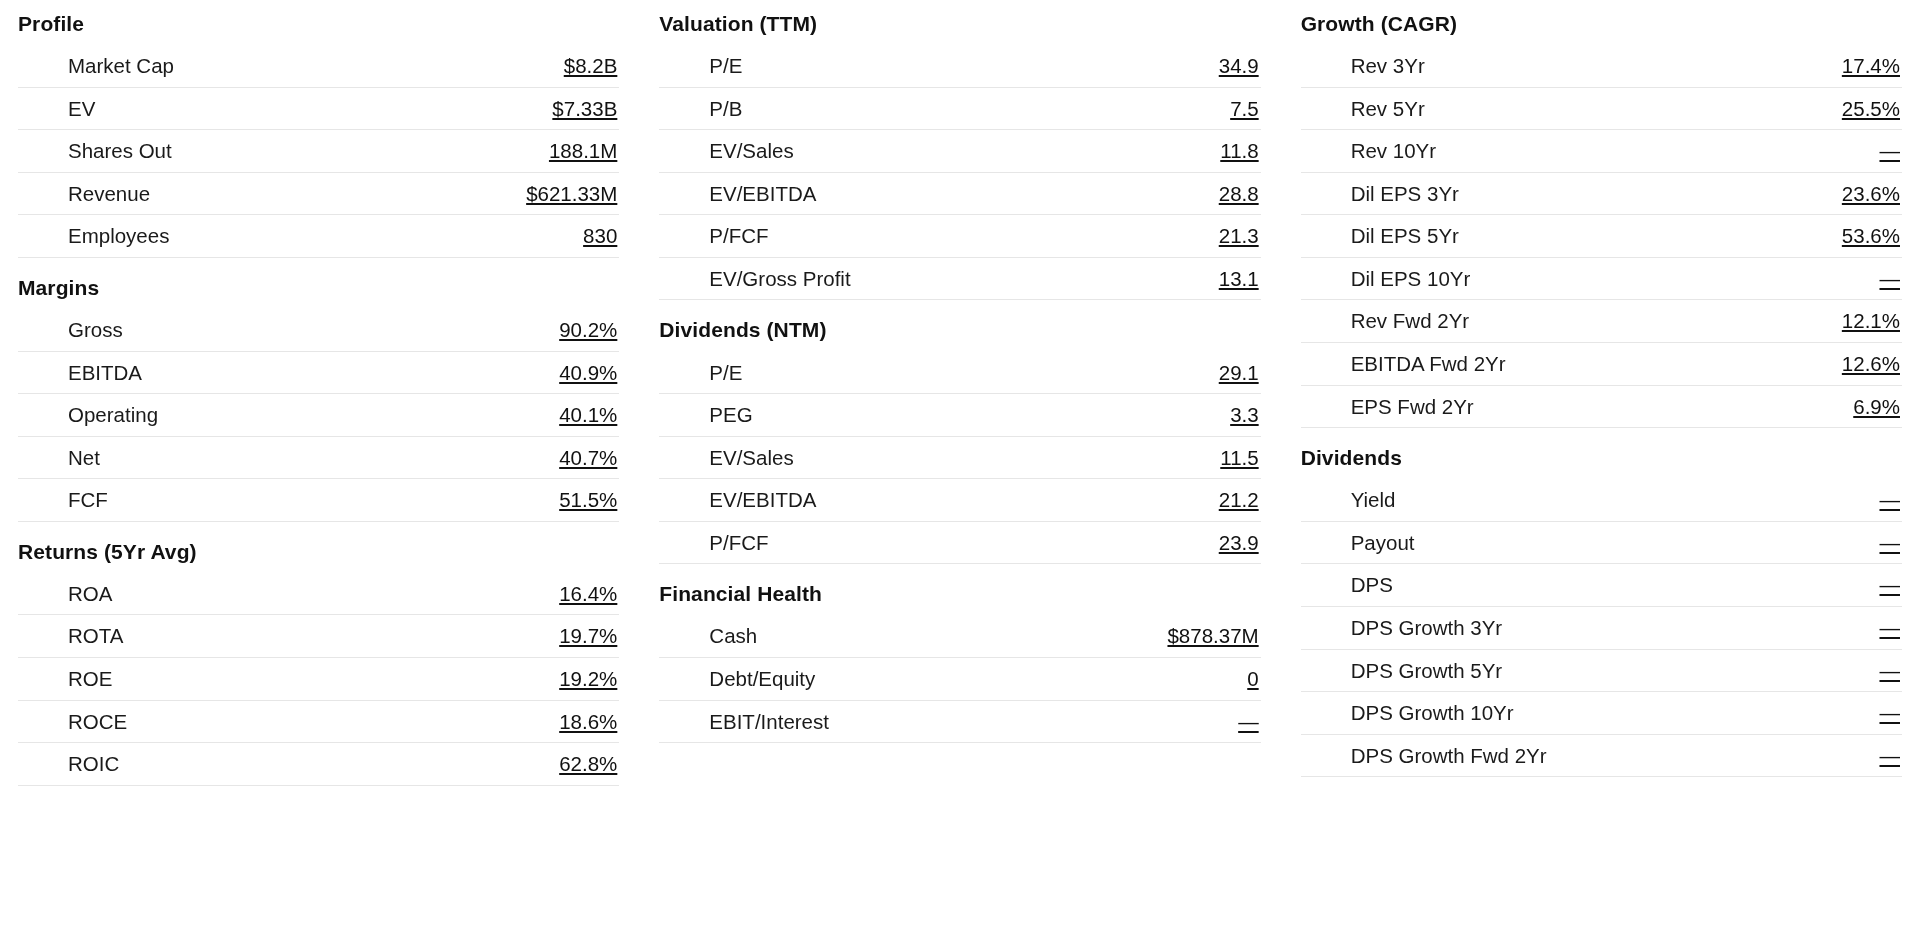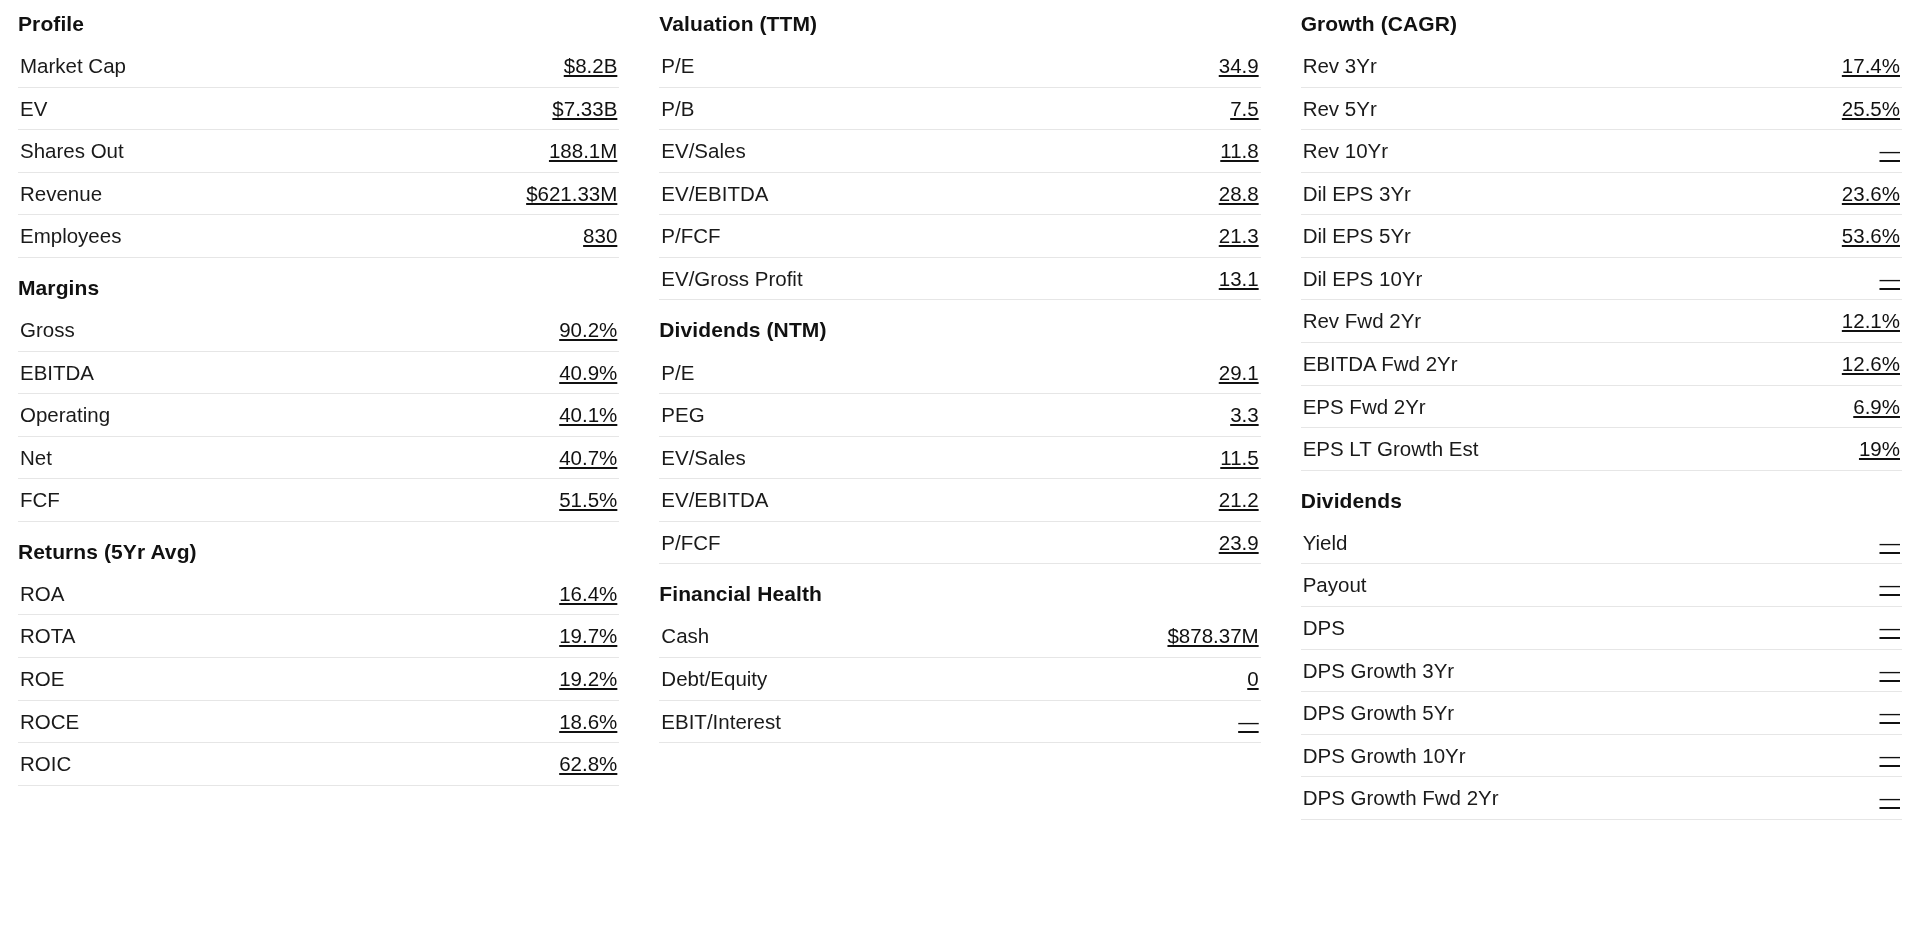--- a/index.html
+++ b/index.html
@@ -43,20 +43,21 @@
     padding: 9px 2px 9px 2px;
     font-size: 20.5px;
     line-height: 1.15;
     color: #1a1a1a;
   }
   .row .label {
     white-space: nowrap;
     overflow: hidden;
     text-overflow: ellipsis;
     padding-right: 12px;
+    margin-left: 48px;
   }
   .row .value {
     white-space: nowrap;
     text-align: right;
     color: #111111;
     text-decoration: underline;
   }
 </style>
 </head>
 <body>
@@ -232,24 +233,20 @@
           <span class="value">12.1%</span>
         </div>
         <div class="row">
           <span class="label">EBITDA Fwd 2Yr</span>
           <span class="value">12.6%</span>
         </div>
         <div class="row">
           <span class="label">EPS Fwd 2Yr</span>
           <span class="value">6.9%</span>
         </div>
-        <div class="row">
-          <span class="label">EPS LT Growth Est</span>
-          <span class="value">19%</span>
-        </div>
       </div>
       <div class="section">
         <div class="section-title">Dividends</div>
         <div class="row">
           <span class="label">Yield</span>
           <span class="value">—</span>
         </div>
         <div class="row">
           <span class="label">Payout</span>
           <span class="value">—</span>

